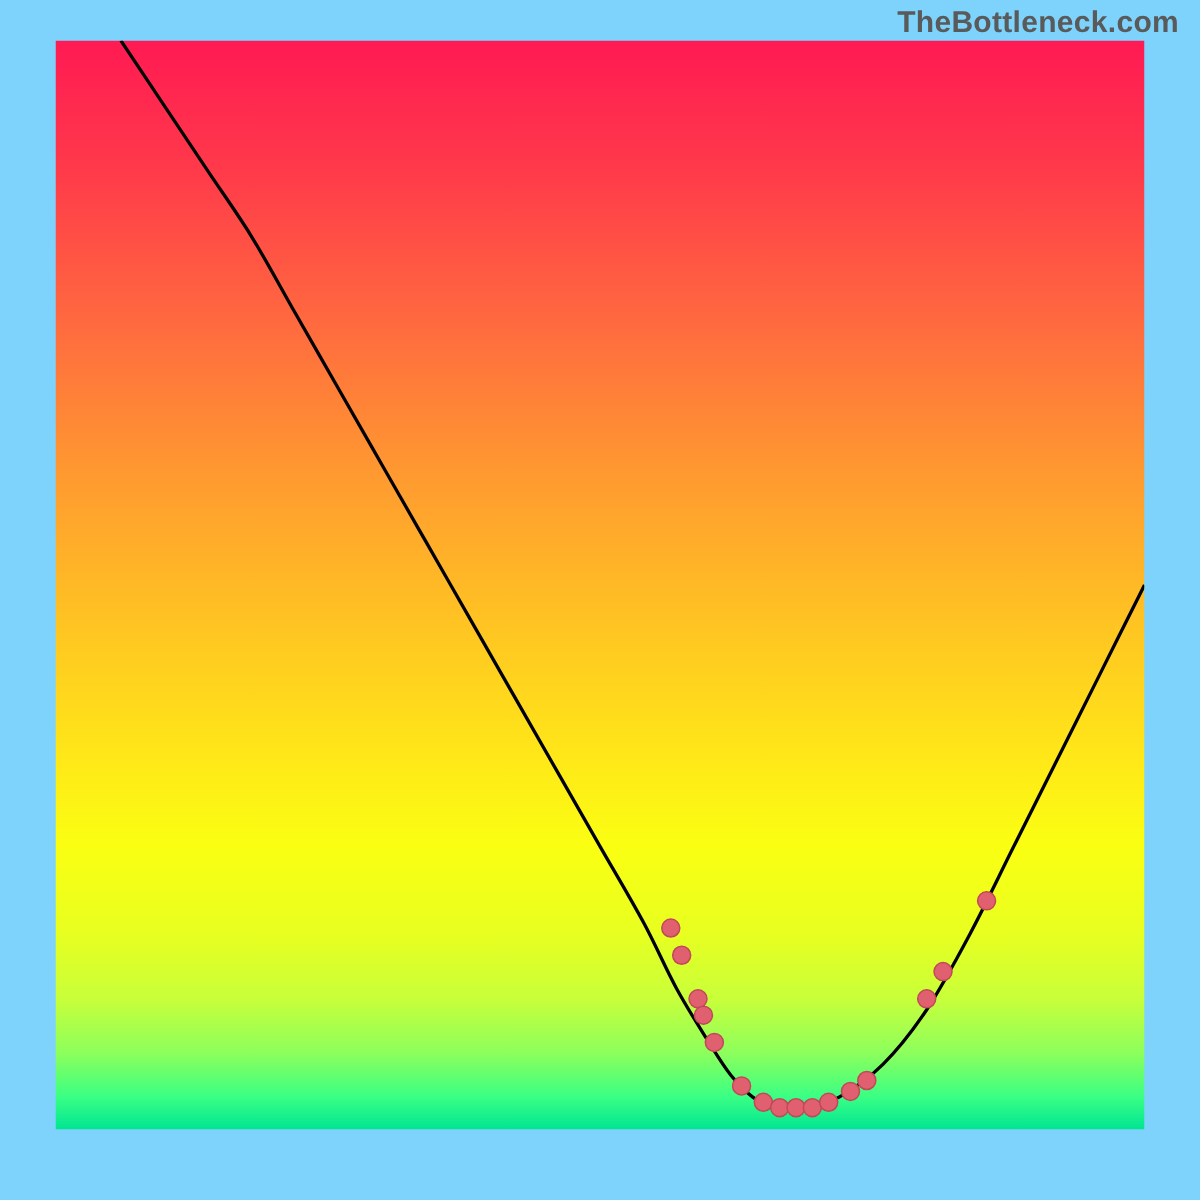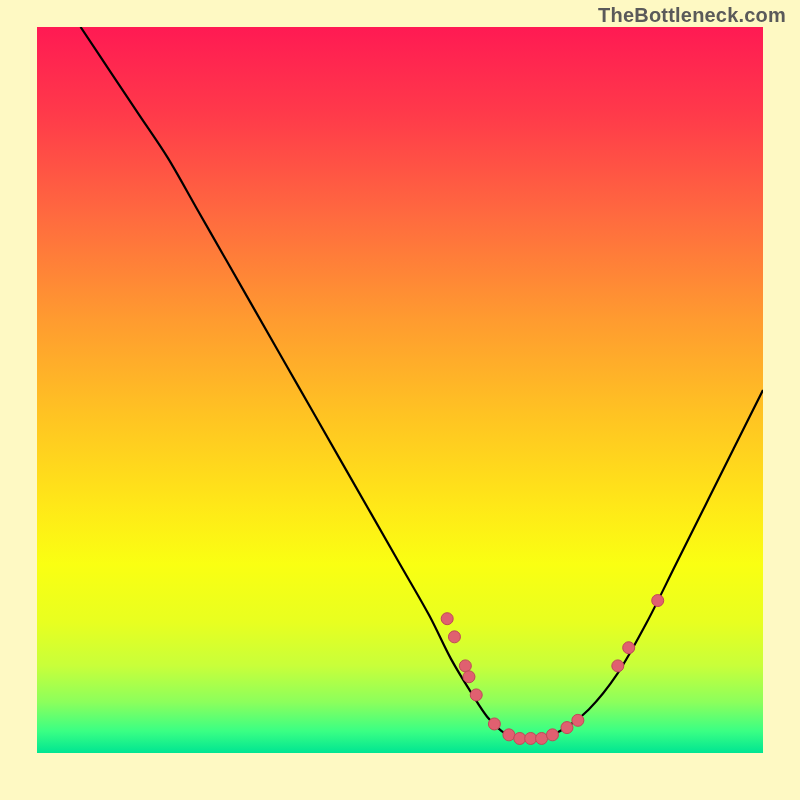--- a/index.html
+++ b/index.html
@@ -1,17 +1,17 @@
 <!DOCTYPE html>
 <html><head>
 <meta charset="utf-8">
 <style>
   * { margin: 0; padding: 0; box-sizing: border-box; }
   html, body { width: 800px; height: 800px; background: #000; overflow: hidden; }
-  .container { position: relative; width: 800px; height: 800px; background: #fef9c3; }
+  .container { position: relative; width: 800px; height: 800px; background: #7dd3fc; }
   .watermark {
     position: absolute;
     top: 4px;
     right: 14px;
     font-family: Arial, sans-serif;
     font-size: 20px;
     font-weight: bold;
     color: #5a5a5a;
     letter-spacing: 0.2px;
   }

